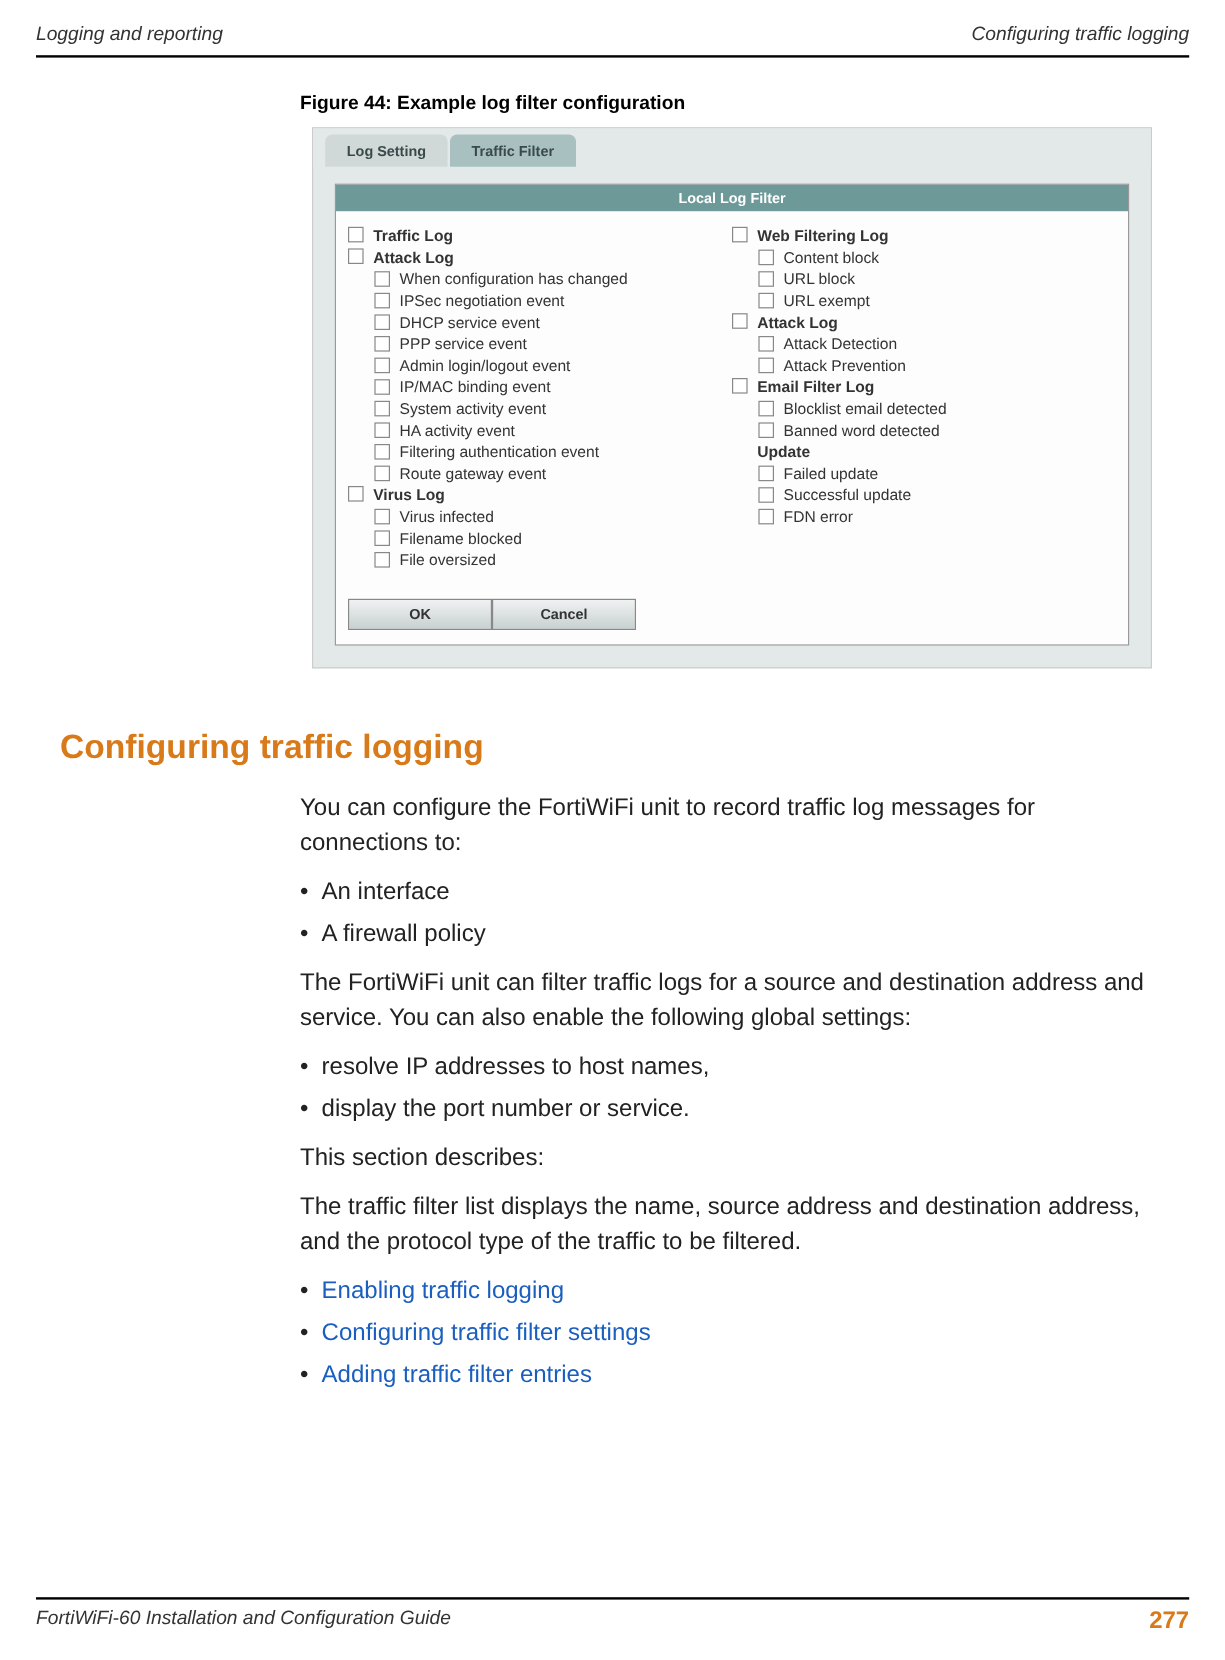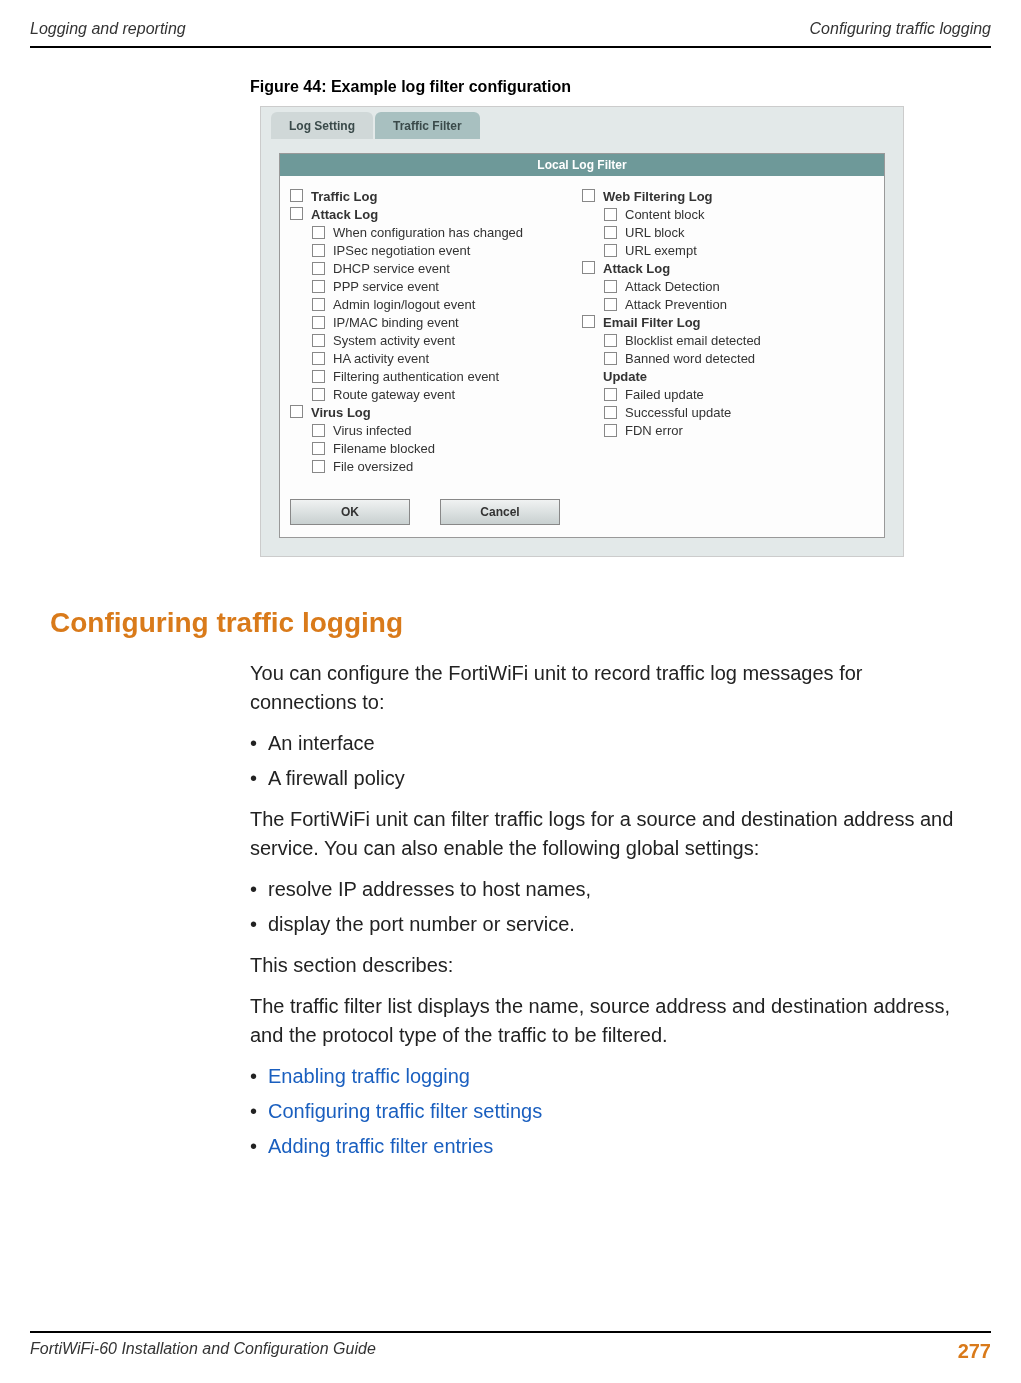--- a/index.html
+++ b/index.html
@@ -25,21 +25,21 @@
       margin-bottom: 30px;
     }
     .figure-caption {
       font-weight: bold;
       font-size: 16px;
       margin-left: 220px;
       margin-bottom: 10px;
     }
     .screenshot-container {
       margin-left: 230px;
-      width: 644px;
+      width: 700px;
       background: #e3e9e9;
       border: 1px solid #ccc;
     }
     .tabs-row {
       display: flex;
       height: 32px;
       background: #e3e9e9;
       padding-left: 10px;
       align-items: flex-end;
     }
@@ -100,21 +100,20 @@
       width: 13px;
       height: 13px;
       border: 1px solid #888;
       background: #fff;
       margin-right: 8px;
       flex-shrink: 0;
     }
     .button-row {
       padding: 8px 10px 12px 10px;
       display: flex;
-      gap: 30px;
     }
     .btn {
       width: 120px;
       height: 26px;
       background: linear-gradient(#f0f2f2, #c8d0d0);
       border: 1px solid #888;
       font-family: Verdana, sans-serif;
       font-size: 12px;
       font-weight: bold;
       color: #333;

